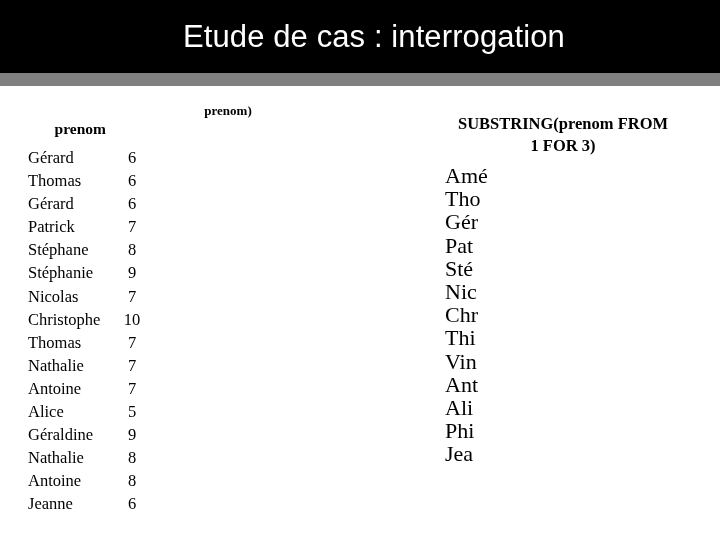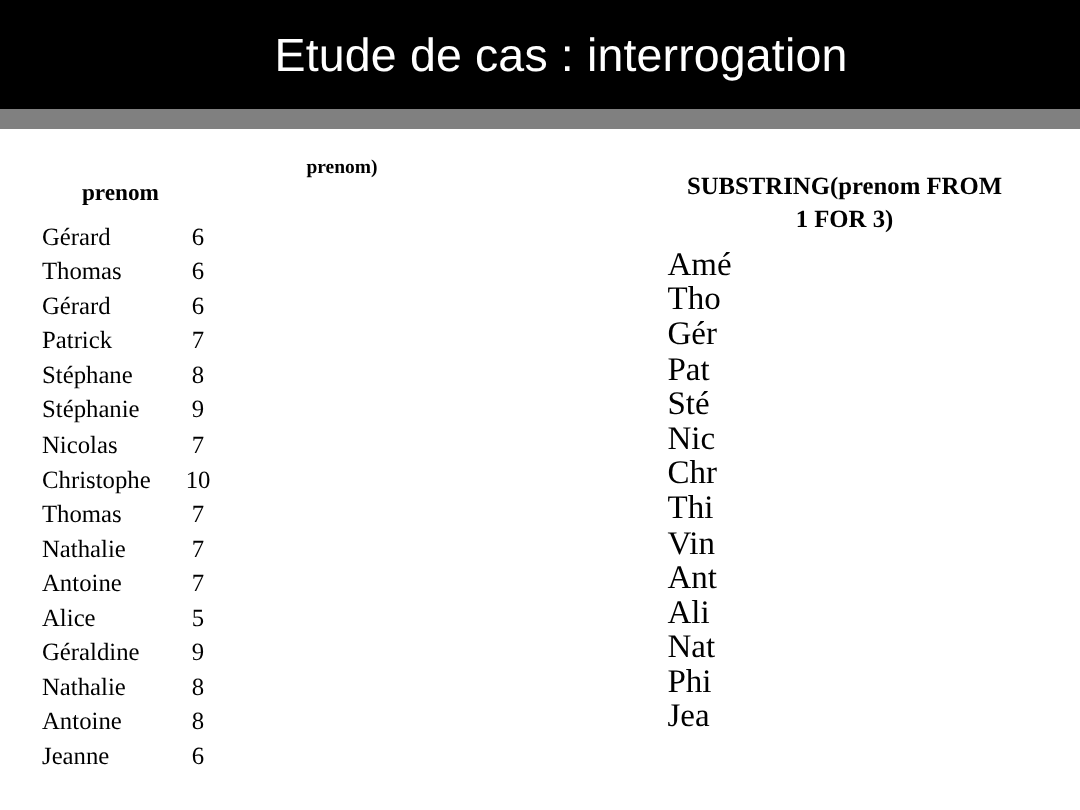--- a/index.html
+++ b/index.html
@@ -289,23 +289,20 @@
         <div class="rt-row">
           <span class="rt-val">Vin</span>
         </div>
         <div class="rt-row">
           <span class="rt-val">Ant</span>
         </div>
         <div class="rt-row">
           <span class="rt-val">Ali</span>
         </div>
         <div class="rt-row">
-          <span class="rt-val">Nat</span>
-        </div>
-        <div class="rt-row">
           <span class="rt-val">Phi</span>
         </div>
         <div class="rt-row">
           <span class="rt-val">Jea</span>
         </div>
       </div>
   </div>
 
 </div>
 

